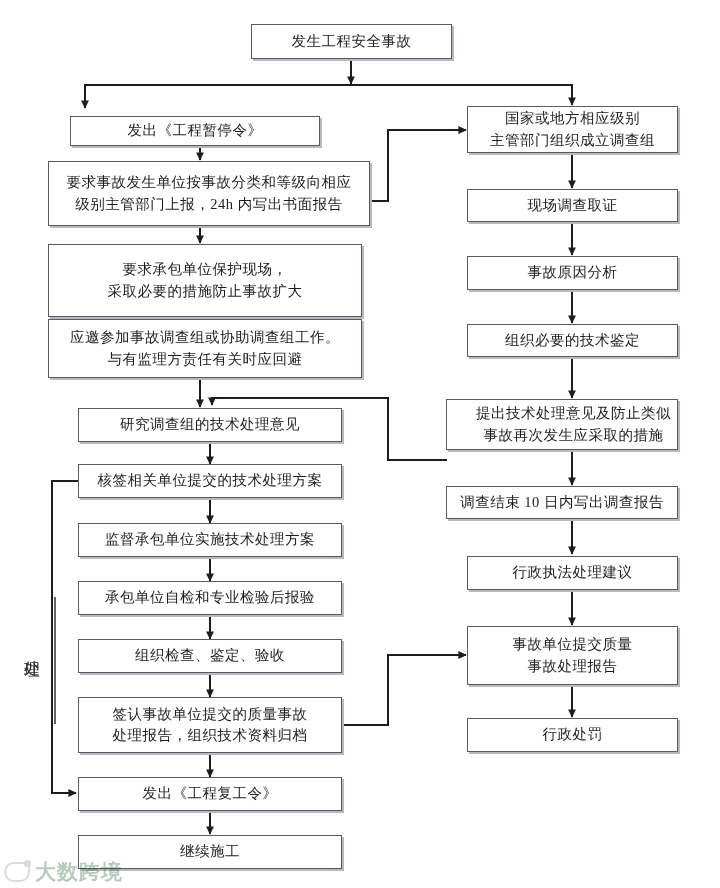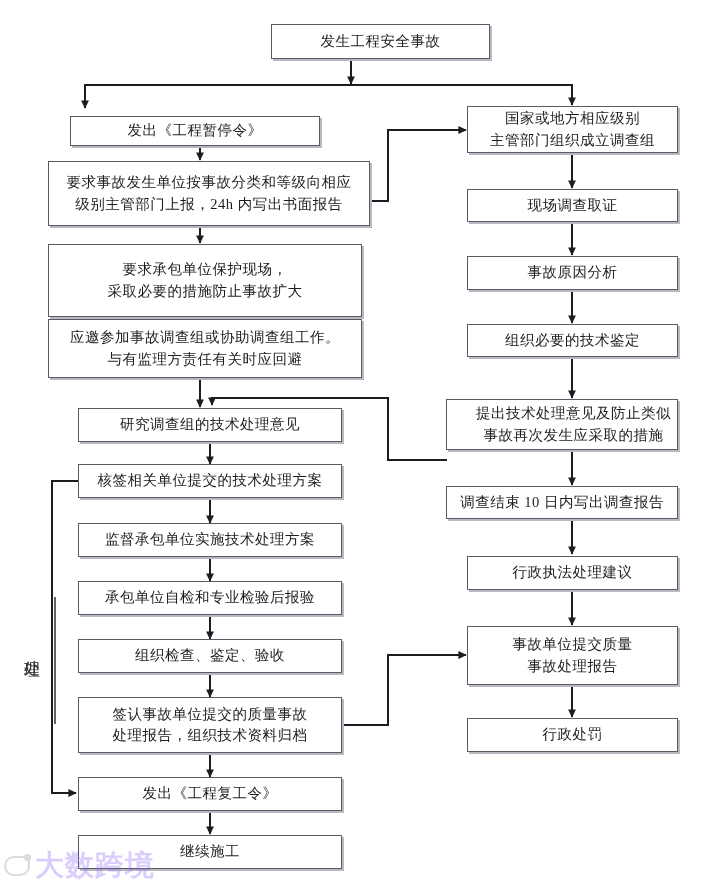--- a/index.html
+++ b/index.html
@@ -46,21 +46,21 @@
     width:26px;height:20px;border:2.5px solid #8a8a95;
     border-radius:13px 4px 13px 13px;
     position:relative;box-sizing:border-box;
   }
   .watermark .wm-logo:after{
     content:"";position:absolute;right:-3px;top:-4px;
     width:7px;height:7px;border-radius:50%;
     background:#8a8a95;
   }
   .watermark .wm-text{
-    font-size:29px;font-weight:bold;color:#8b5cf6;
+    font-size:21px;font-weight:bold;color:#14532d;
     letter-spacing:1px;
     font-family:"DejaVu Sans","Liberation Sans",sans-serif;
   }
 </style>
 </head>
 <body>
 
 <div id="stage">
 
   <svg id="wires" viewBox="0 0 720 888">
@@ -103,21 +103,21 @@
       <path d="M370,201 L388,201 L388,130 L466,130"></path>
 
       <path d="M447,460 L388,460 L388,398 L212,398 L212,405"></path>
 
       <path d="M343,725 L388,725 L388,655 L466,655"></path>
     </g>
 
     <line x1="55" y1="597" x2="55" y2="724" stroke="#3a3a42" stroke-width="1.6"></line>
   </svg>
 
-  <div class="node" style="left:251px;top:24px;width:219px;height:35px;margin-left:20px;">
+  <div class="node" style="left:251px;top:24px;width:201px;height:35px;">
     <span class="txt">发生工程安全事故</span>
   </div>
 
   <div class="node" style="left:70px;top:109px;width:250px;height:30px;margin-top:7px;">
     <span class="txt">发出《工程暂停令》</span>
   </div>
 
   <div class="node" style="left:48px;top:161px;width:322px;height:65px;">
     <span class="txt">要求事故发生单位按事故分类和等级向相应
 级别主管部门上报，24h 内写出书面报告</span>

